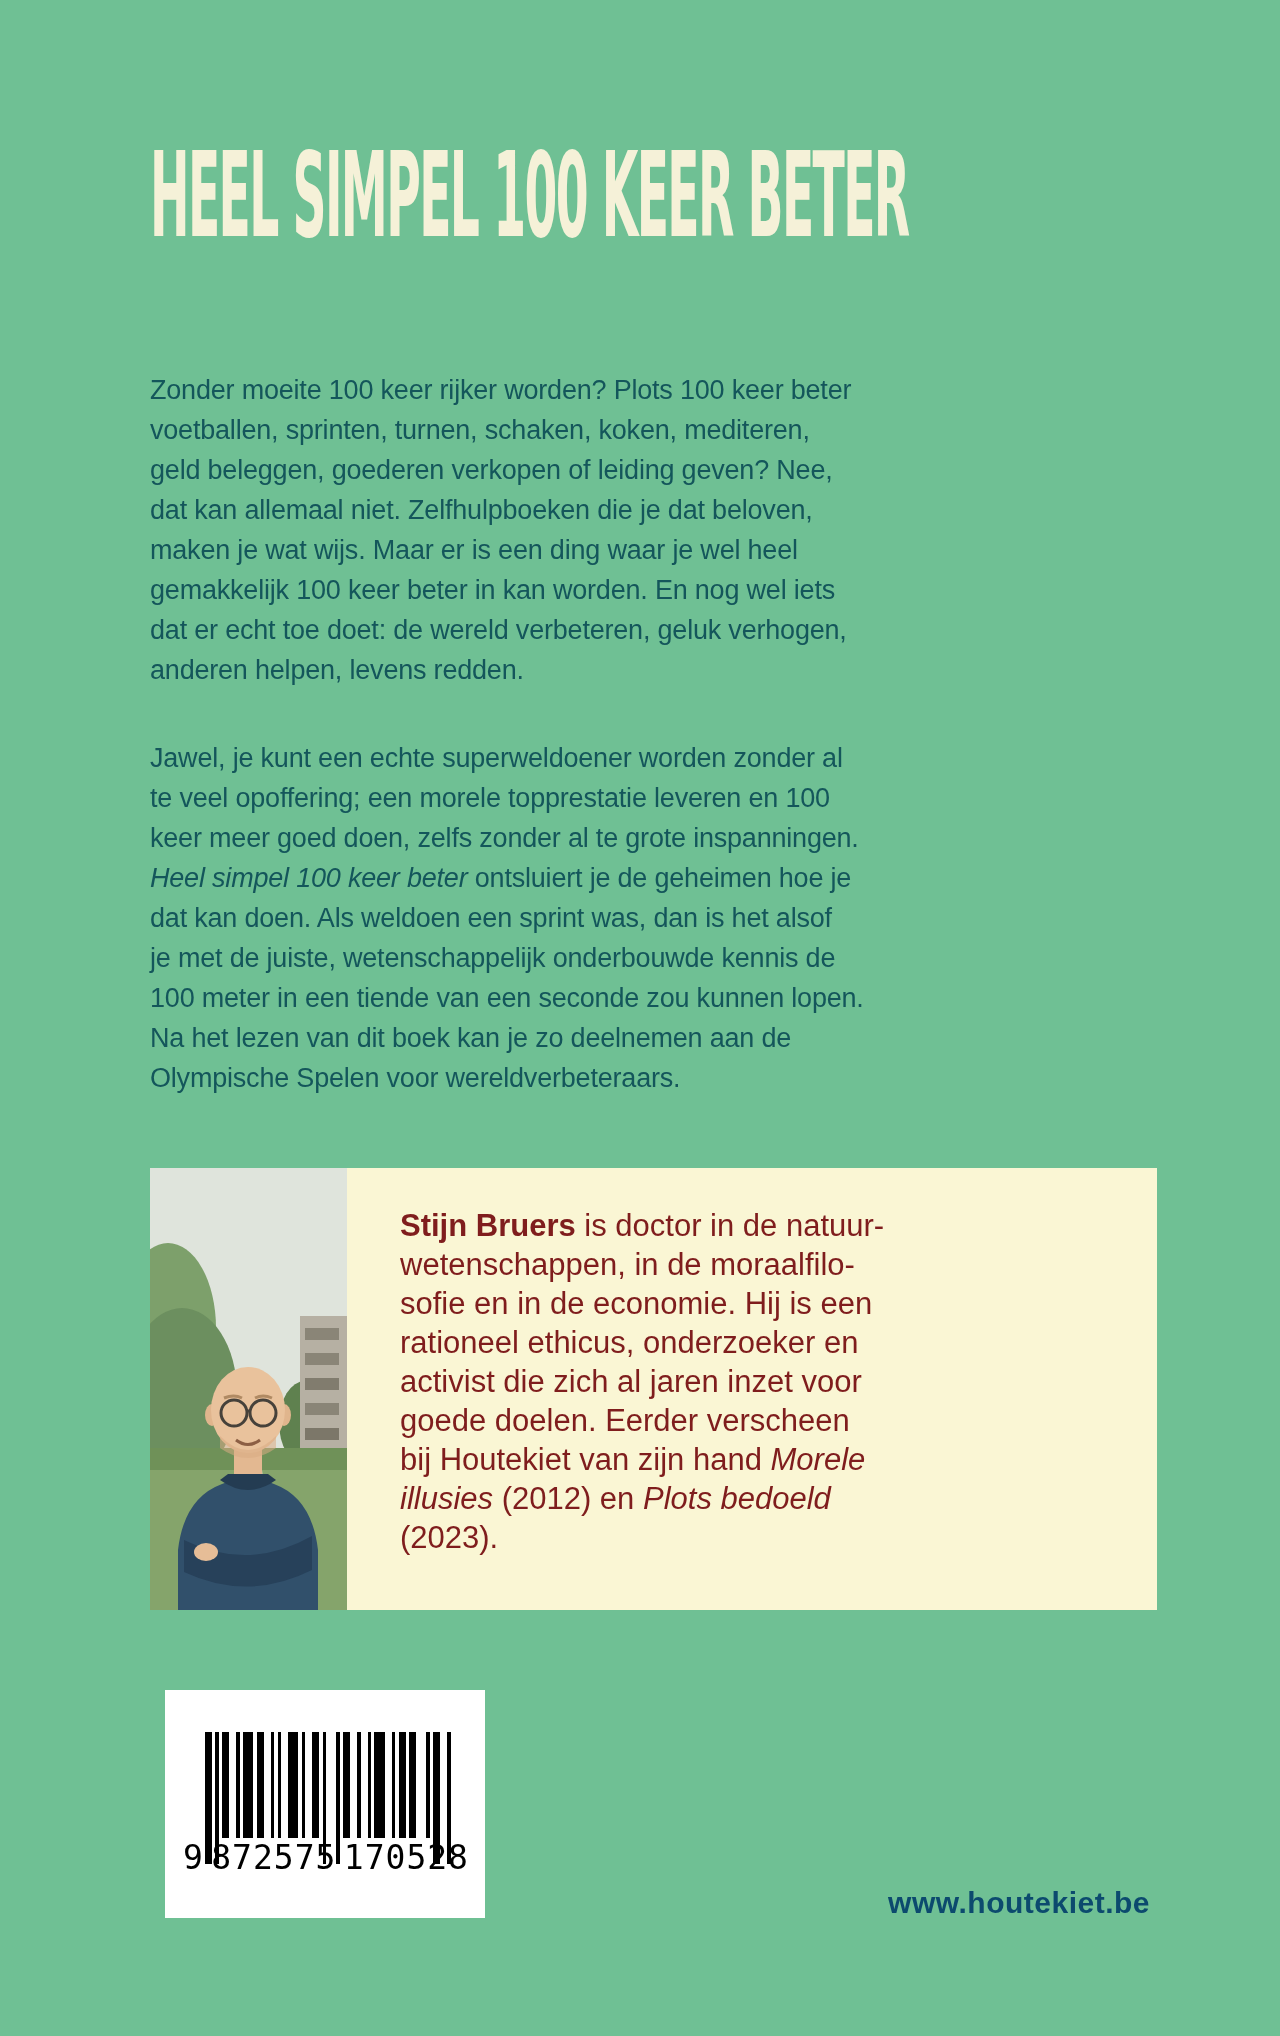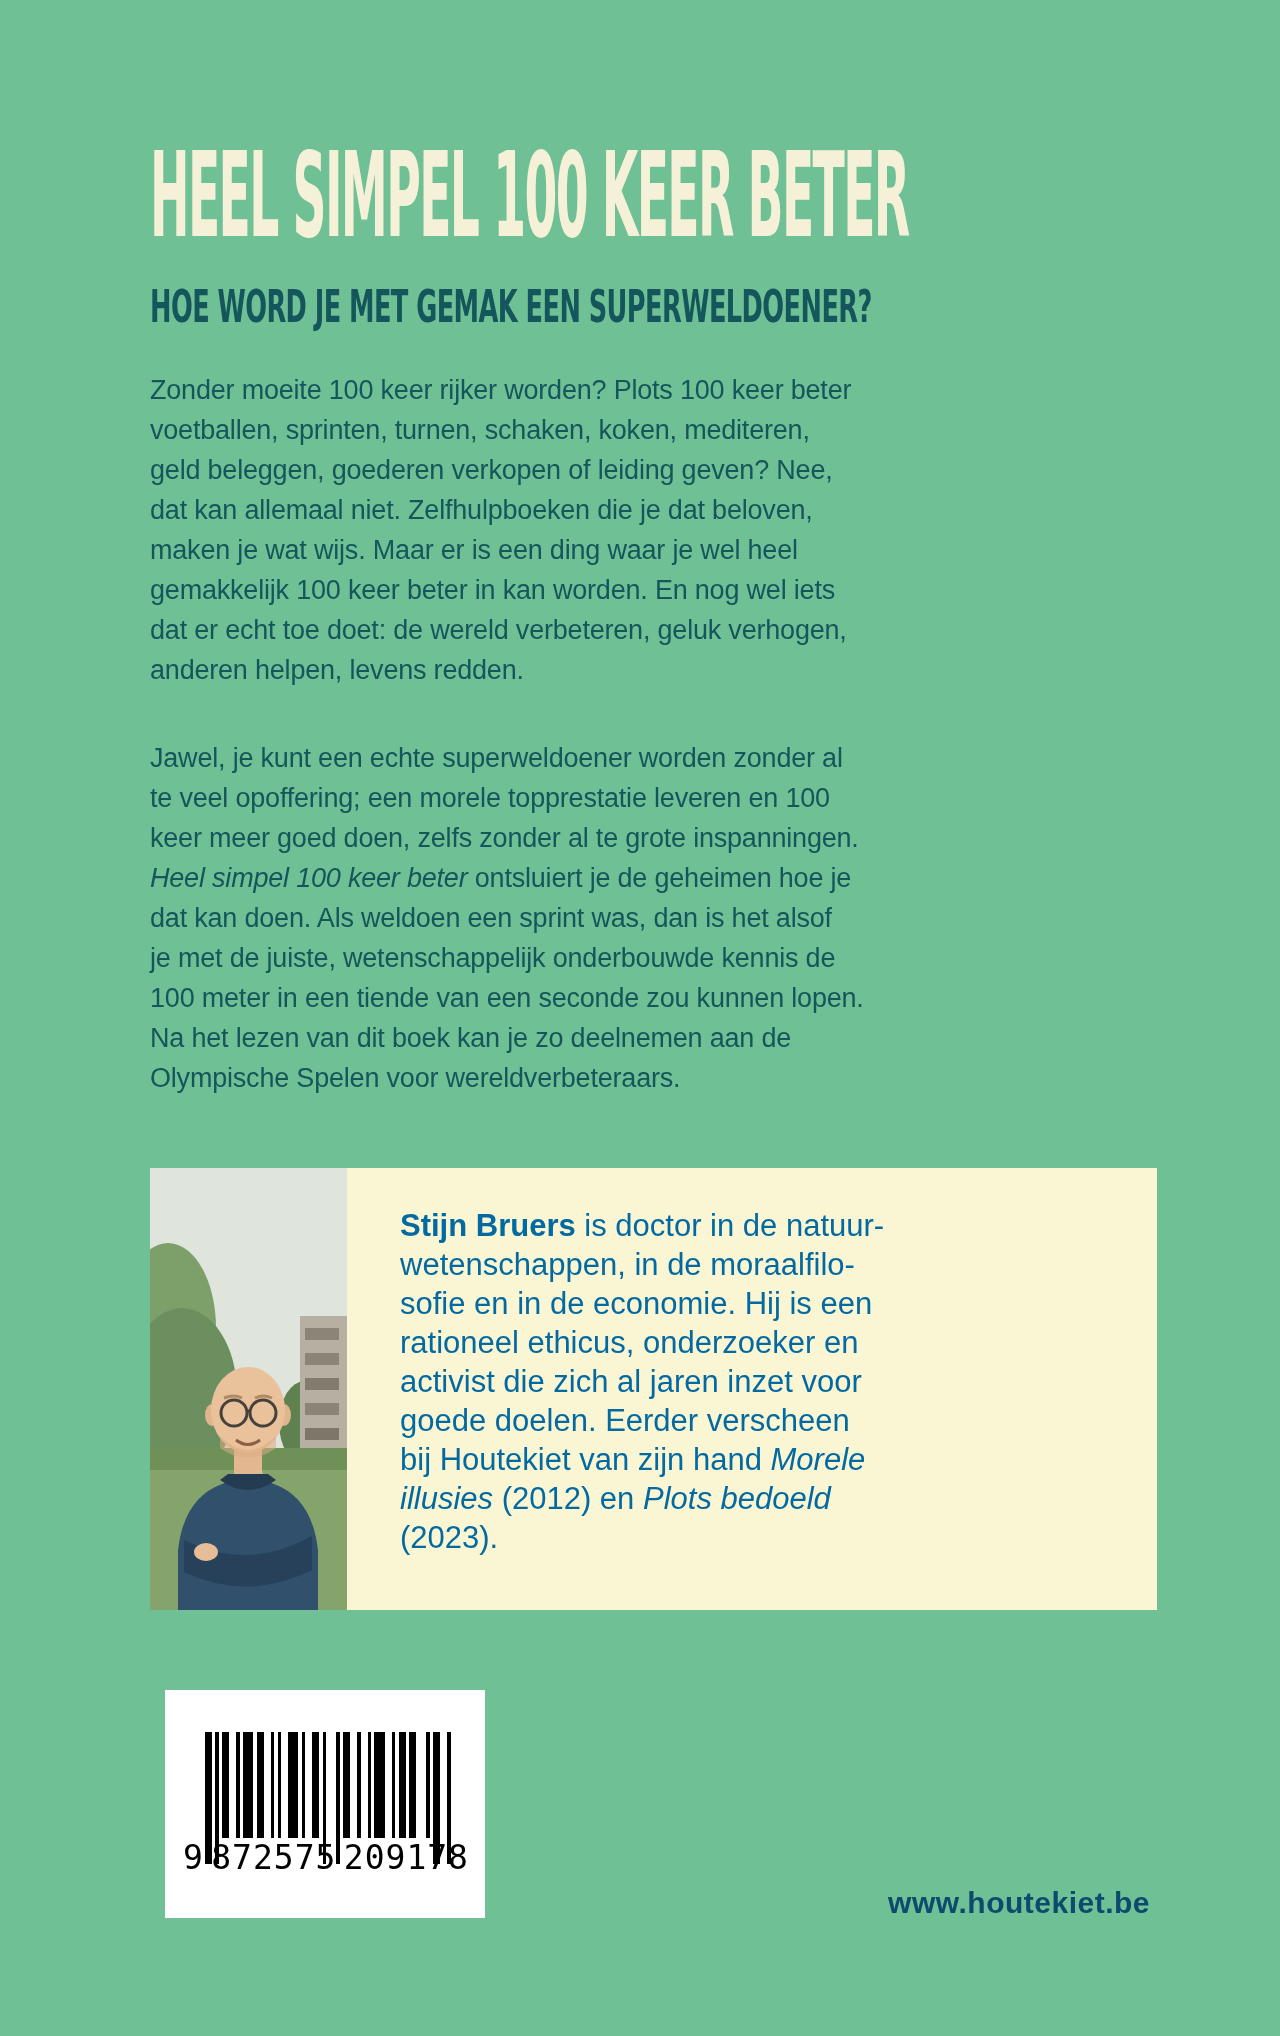--- a/index.html
+++ b/index.html
@@ -34,21 +34,21 @@
   .bold{font-weight:bold;}
   
   .bio-box{
     position:absolute;left:150px;top:1168px;width:1007px;height:442px;
     background:#faf6d4;
   }
   .photo{position:absolute;left:0;top:0;width:197px;height:442px;overflow:hidden;}
   .photo svg{display:block;}
   .bio-text{
     position:absolute;left:250px;top:38px;width:730px;
-    font-size:31px;line-height:39px;color:#0369a1;
+    font-size:31px;line-height:39px;color:#7f1d1d;
     white-space:pre-line;
   }
   
   .barcode-box{
     position:absolute;left:165px;top:1690px;width:320px;height:228px;
     background:#ffffff;
   }
   .bars{
     position:absolute;left:40px;top:42px;width:246px;height:132px;
     display:flex;align-items:flex-start;
@@ -68,21 +68,20 @@
     font-size:30px;font-weight:bold;color:#0c4a6e;letter-spacing:0.5px;
   }
 </style>
 </head>
 <body>
 
 <div class="page">
 
   <div class="title"><span class="title-inner">HEEL SIMPEL 100 KEER BETER</span></div>
 
-  <div class="subtitle"><span class="subtitle-inner">HOE WORD JE MET GEMAK EEN SUPERWELDOENER?</span></div>
 
   <div class="para p1">Zonder moeite 100 keer rijker worden? Plots 100 keer beter
 voetballen, sprinten, turnen, schaken, koken, mediteren,
 geld beleggen, goederen verkopen of leiding geven? Nee,
 dat kan allemaal niet. Zelfhulpboeken die je dat beloven,
 maken je wat wijs. Maar er is een ding waar je wel heel
 gemakkelijk 100 keer beter in kan worden. En nog wel iets
 dat er echt toe doet: de wereld verbeteren, geluk verhogen,
 anderen helpen, levens redden.</div>
 
@@ -184,19 +183,19 @@
         <div class="gap" style="width: 10.3944px;"></div>
         <div class="bar" style="width: 3.46479px;"></div>
         <div class="gap" style="width: 3.46479px;"></div>
         <div class="bar guard" style="width: 6.92958px;"></div>
         <div class="gap" style="width: 6.92958px;"></div>
         <div class="bar guard" style="width: 3.46479px;"></div>
       </div>
     <div class="digits">
         <span>9</span>
         <span>872575</span>
-        <span>209178</span>
+        <span>170528</span>
       </div>
   </div>
 
   <div class="website">www.houtekiet.be</div>
 
 </div>
 
 </body></html>

